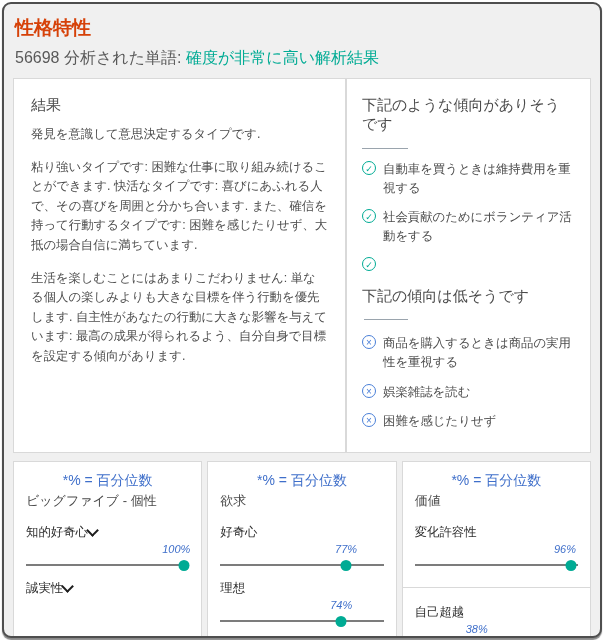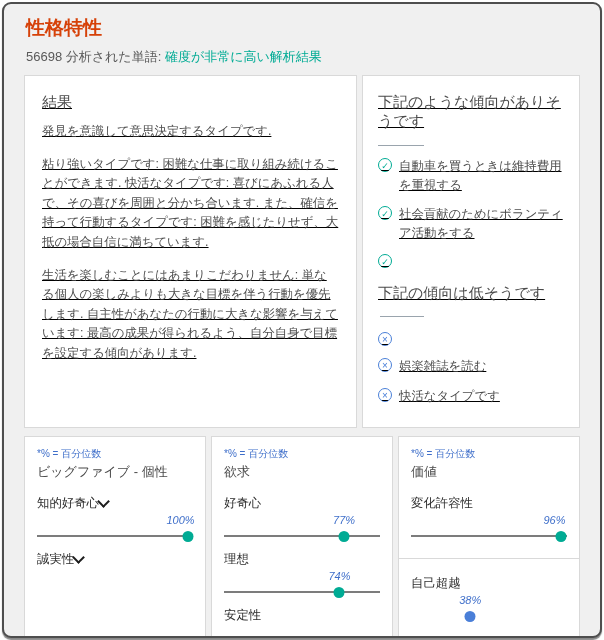--- a/index.html
+++ b/index.html
@@ -1,45 +1,45 @@
 <!DOCTYPE html>
 <html><head>
 <meta charset="utf-8">
 <style>
   html,body{margin:0;padding:0;background:#fff;font-family:"Liberation Sans","DejaVu Sans",sans-serif;}
   .frame{
     box-sizing:border-box;width:600px;height:636px;margin:2px;
     border:2px solid #4e4e4e;border-radius:9px;background:#f0f0f0;
-    padding:8px 20px;overflow:hidden;box-shadow:0 2px 1px rgba(40,40,40,.55);
+    padding:8px 9px;overflow:hidden;box-shadow:0 2px 1px rgba(40,40,40,.55);
   }
   
   .page-title{margin:3px 0 7px 2px;font-size:19px;font-weight:bold;color:#d64108;}
-  .subtitle{margin:0 0 9px 2px;font-size:13px;color:#595959;}
+  .subtitle{margin:0 0 9px 2px;font-size:16px;color:#595959;}
   .subtitle .confidence{color:#00ab94;}
   
   .card{background:#fff;border:1px solid #d9d9d9;box-sizing:border-box;}
-  .row-top{display:flex;gap:5px;align-items:stretch;text-decoration:underline;}
+  .row-top{display:flex;align-items:stretch;}
   .card-summary{flex:0 0 333px;min-height:276px;padding:13px 17px 10px;position:relative;}
   .card-tend{flex:1;min-height:276px;padding:13px 15px 10px;}
   h2{font-size:15px;font-weight:400;color:#4a4a4a;margin:4px 0 10px;}
   .para{font-size:12.4px;color:#4d4d4d;line-height:1.58;margin:0 0 13px;}
   .how-link-wrap{text-align:right;margin-top:2px;}
   .how-link{font-size:12.4px;color:#b8544b;text-decoration:underline;cursor:pointer;}
   
   .short-rule{width:46px;height:1px;background:#9aa4ad;margin:14px 0 6px;}
   .inline-rule{display:inline-block;width:44px;border-bottom:1px solid #9aa4ad;vertical-align:baseline;margin-left:2px;}
   .t-item{display:flex;gap:7px;align-items:flex-start;font-size:12.4px;color:#4d4d4d;line-height:1.5;margin:11px 0;}
   .t-icon{flex:0 0 14px;width:14px;height:14px;border-radius:50%;font-size:9px;line-height:14px;text-align:center;margin-top:1px;box-sizing:border-box;}
   .t-icon.check{border:1px solid #00ab94;color:#00ab94;}
   .t-icon.cross{border:1px solid #4a7fd8;color:#4a7fd8;font-size:10px;}
   .unlikely-title{margin-top:16px;}
   
   .row-bottom{display:flex;gap:5px;margin-top:8px;align-items:stretch;}
   .panel{flex:1;min-height:283px;padding:8px 12px 12px;position:relative;}
-  .panel-note{text-align:left;font-size:10px;color:#3f6fca;margin:2px 0 0;}
+  .panel-note{text-align:center;font-size:14px;color:#3f6fca;margin:2px 0 0;}
   .panel-title{font-size:13px;font-weight:400;color:#4a4a4a;margin:2px 0 14px;}
   .trait{margin-top:7px;}
   .trait-label{display:flex;align-items:center;font-size:12.4px;color:#2e2e2e;margin:0 0 1px;}
   .chev{width:7px;height:7px;border-right:2.4px solid #1d1d1d;border-bottom:2.4px solid #1d1d1d;transform:rotate(45deg);margin-top:-3px;cursor:pointer;}
   .slider{position:relative;height:31px;}
   .pct{position:absolute;top:1px;font-size:11px;color:#3f6fca;transform:translateX(-50%);white-space:nowrap;font-style:italic;}
   .track{position:absolute;left:0;right:0;top:22px;height:2px;background:#7c7c7c;}
   .dot{position:absolute;top:18px;width:11px;height:11px;border-radius:50%;transform:translateX(-50%);}
   .dot.high{background:#00ab94;}
   .dot.low{background:#4a7fd8;}
@@ -79,28 +79,29 @@
             <span>社会貢献のためにボランティア活動をする</span>
           </div>
           <div class="t-item">
             <span class="t-icon check">✓</span>
           </div>
         </div>
       <h2 class="unlikely-title"><span>下記の傾向は低そうです</span><span class="inline-rule"></span></h2>
       <div id="unlikely-list">
           <div class="t-item">
             <span class="t-icon cross">×</span>
+            <span>商品を購入するときは商品の実用性を重視する</span>
           </div>
           <div class="t-item">
             <span class="t-icon cross">×</span>
             <span>娯楽雑誌を読む</span>
           </div>
           <div class="t-item">
             <span class="t-icon cross">×</span>
-            <span>快活なタイプです</span>
+            <span>困難を感じたりせず</span>
           </div>
         </div>
     </section>
   </div>
 
   <div class="row-bottom" id="panels-row">
       <section class="card panel">
         <div class="panel-note">*% = 百分位数</div>
         <h3 class="panel-title">ビッグファイブ - 個性</h3>
         <div class="trait">

